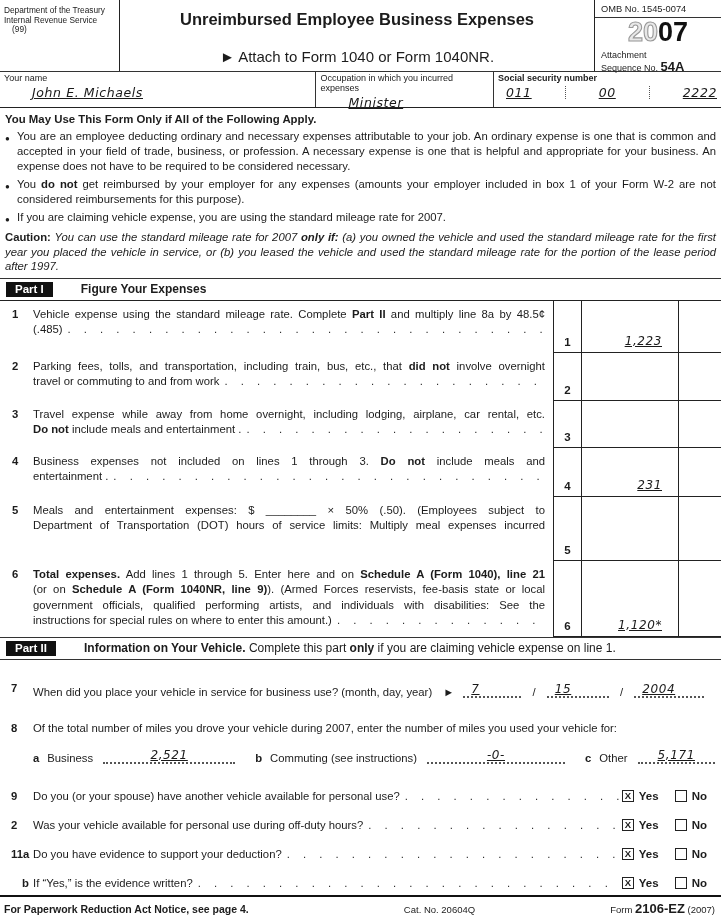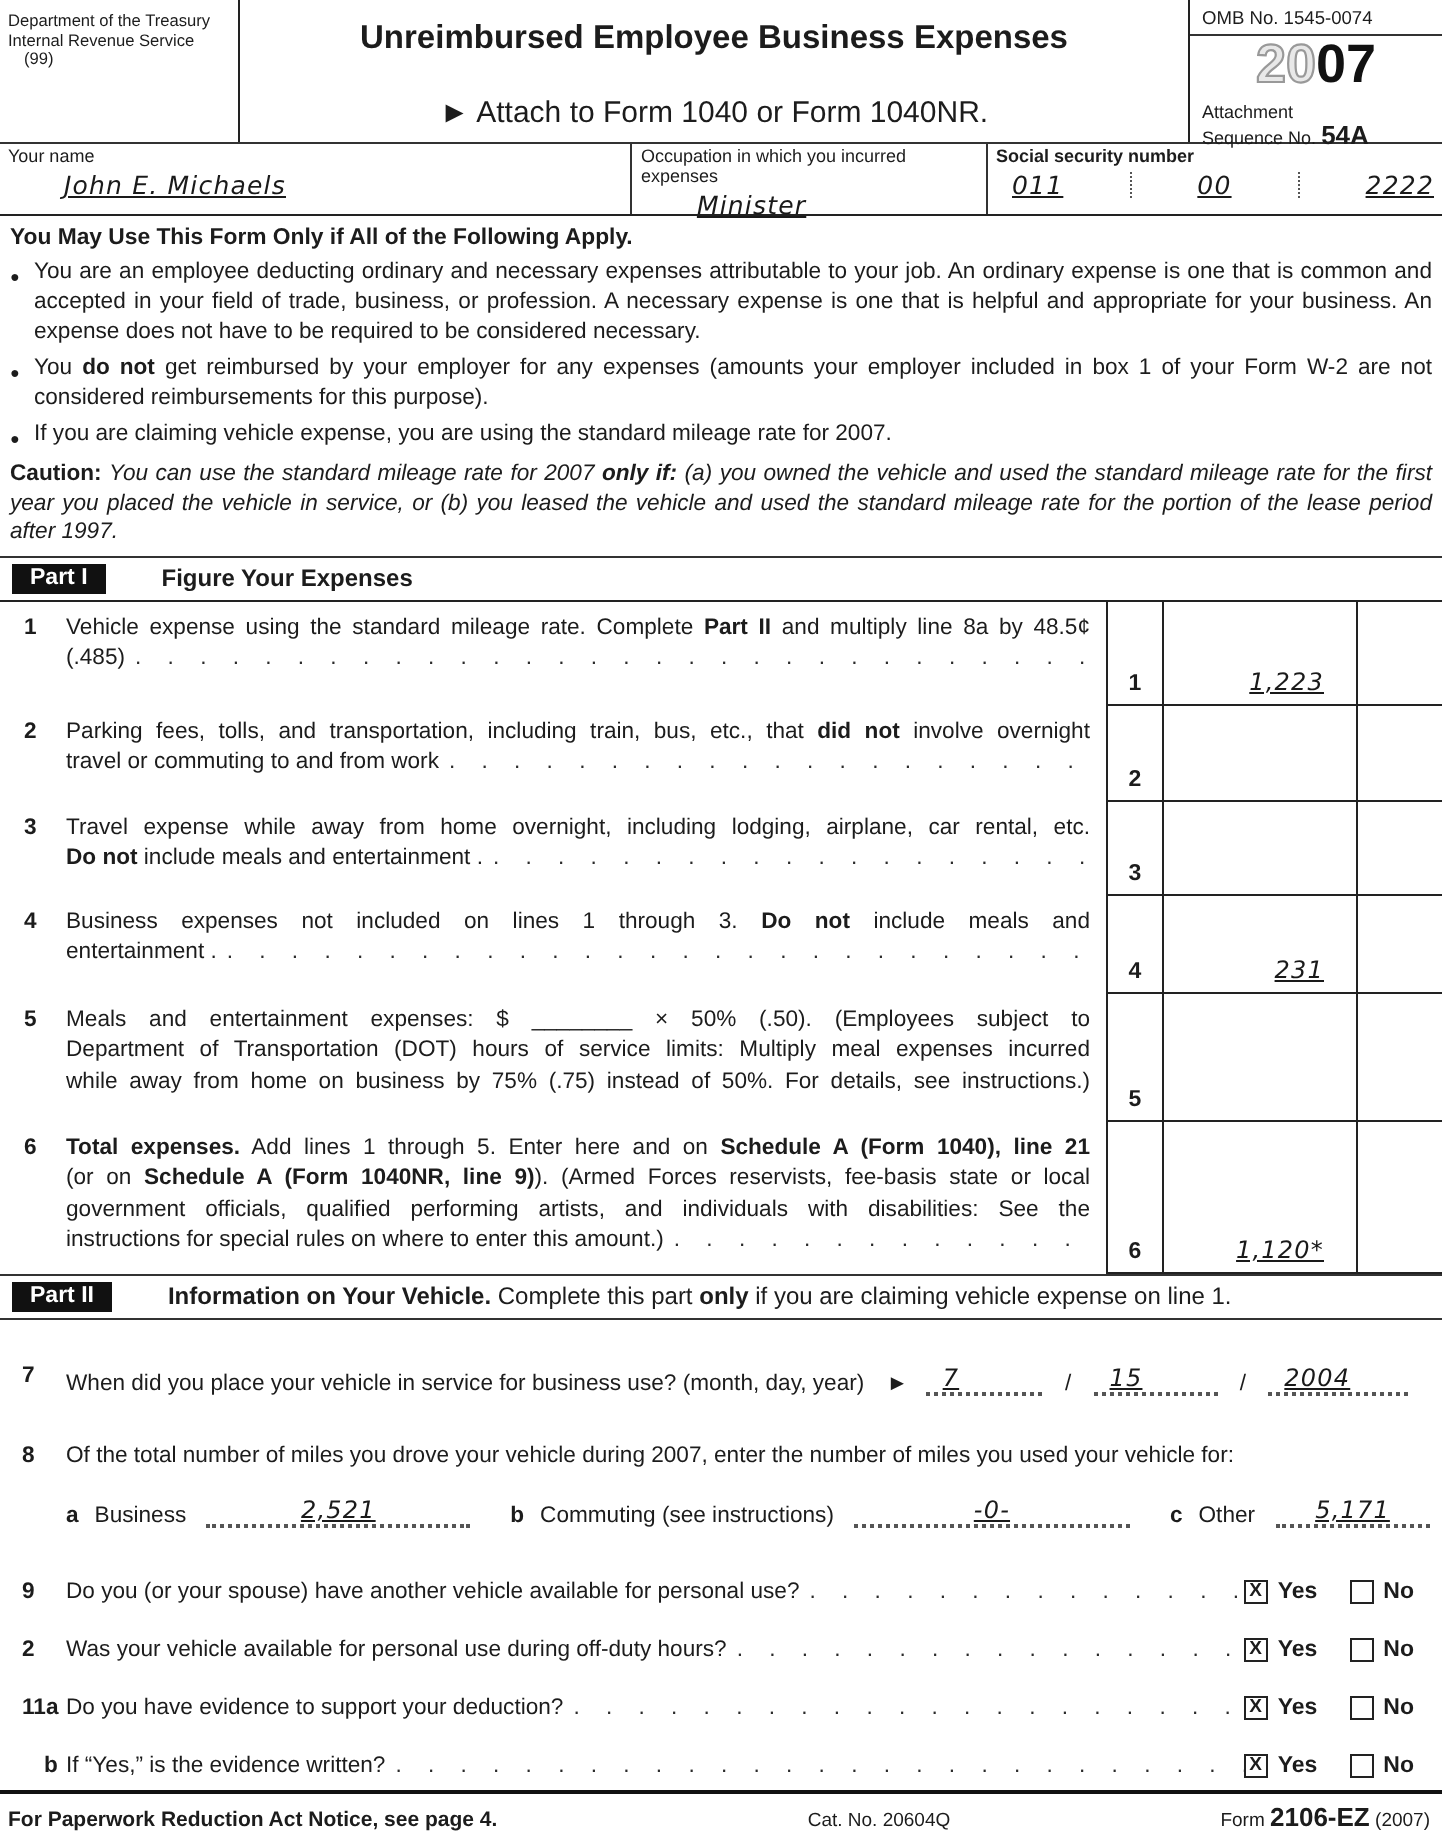--- a/index.html
+++ b/index.html
@@ -242,21 +242,20 @@
       <div class="pamt hw">231</div>
       <div class="pcent"></div>
     </div>
 
     <div class="p1row" style="height:64px;">
       <div class="p1text">
         <span class="lineno">5</span>
         <div>
             <div class="tline"><span><span>Meals and entertainment expenses: $ ________ × 50% (.50). (Employees subject to</span></span></div>
             <div class="tline"><span><span>Department of Transportation (DOT) hours of service limits: Multiply meal expenses incurred</span></span></div>
-            <div class="tline"><span><span>while away from home on business by 75% (.75) instead of 50%. For details, see instructions.)</span></span></div>
           </div>
       </div>
       <div class="pnum">5</div>
       <div class="pamt hw"></div>
       <div class="pcent"></div>
     </div>
 
     <div class="p1row" style="height:76px;">
       <div class="p1text">
         <span class="lineno">6</span>

